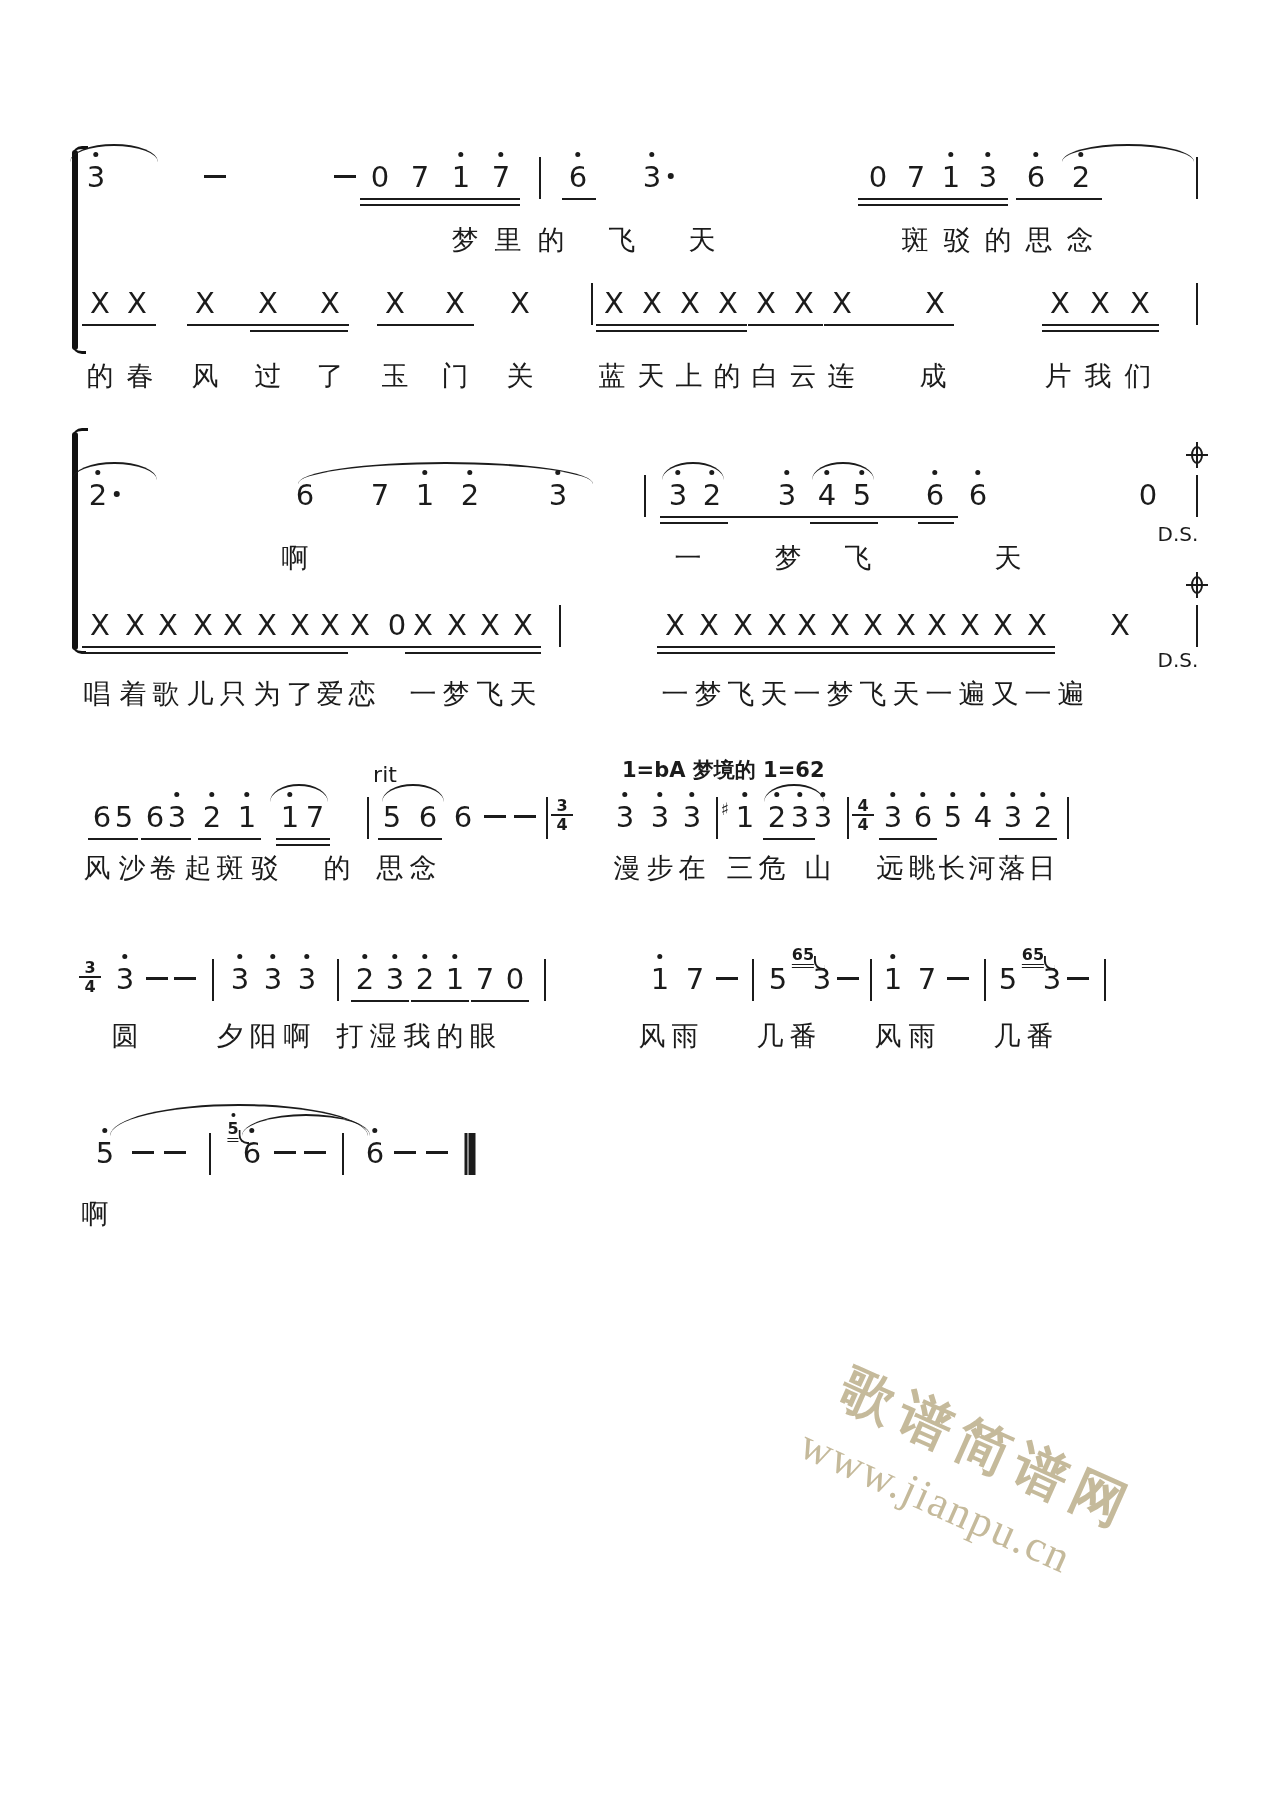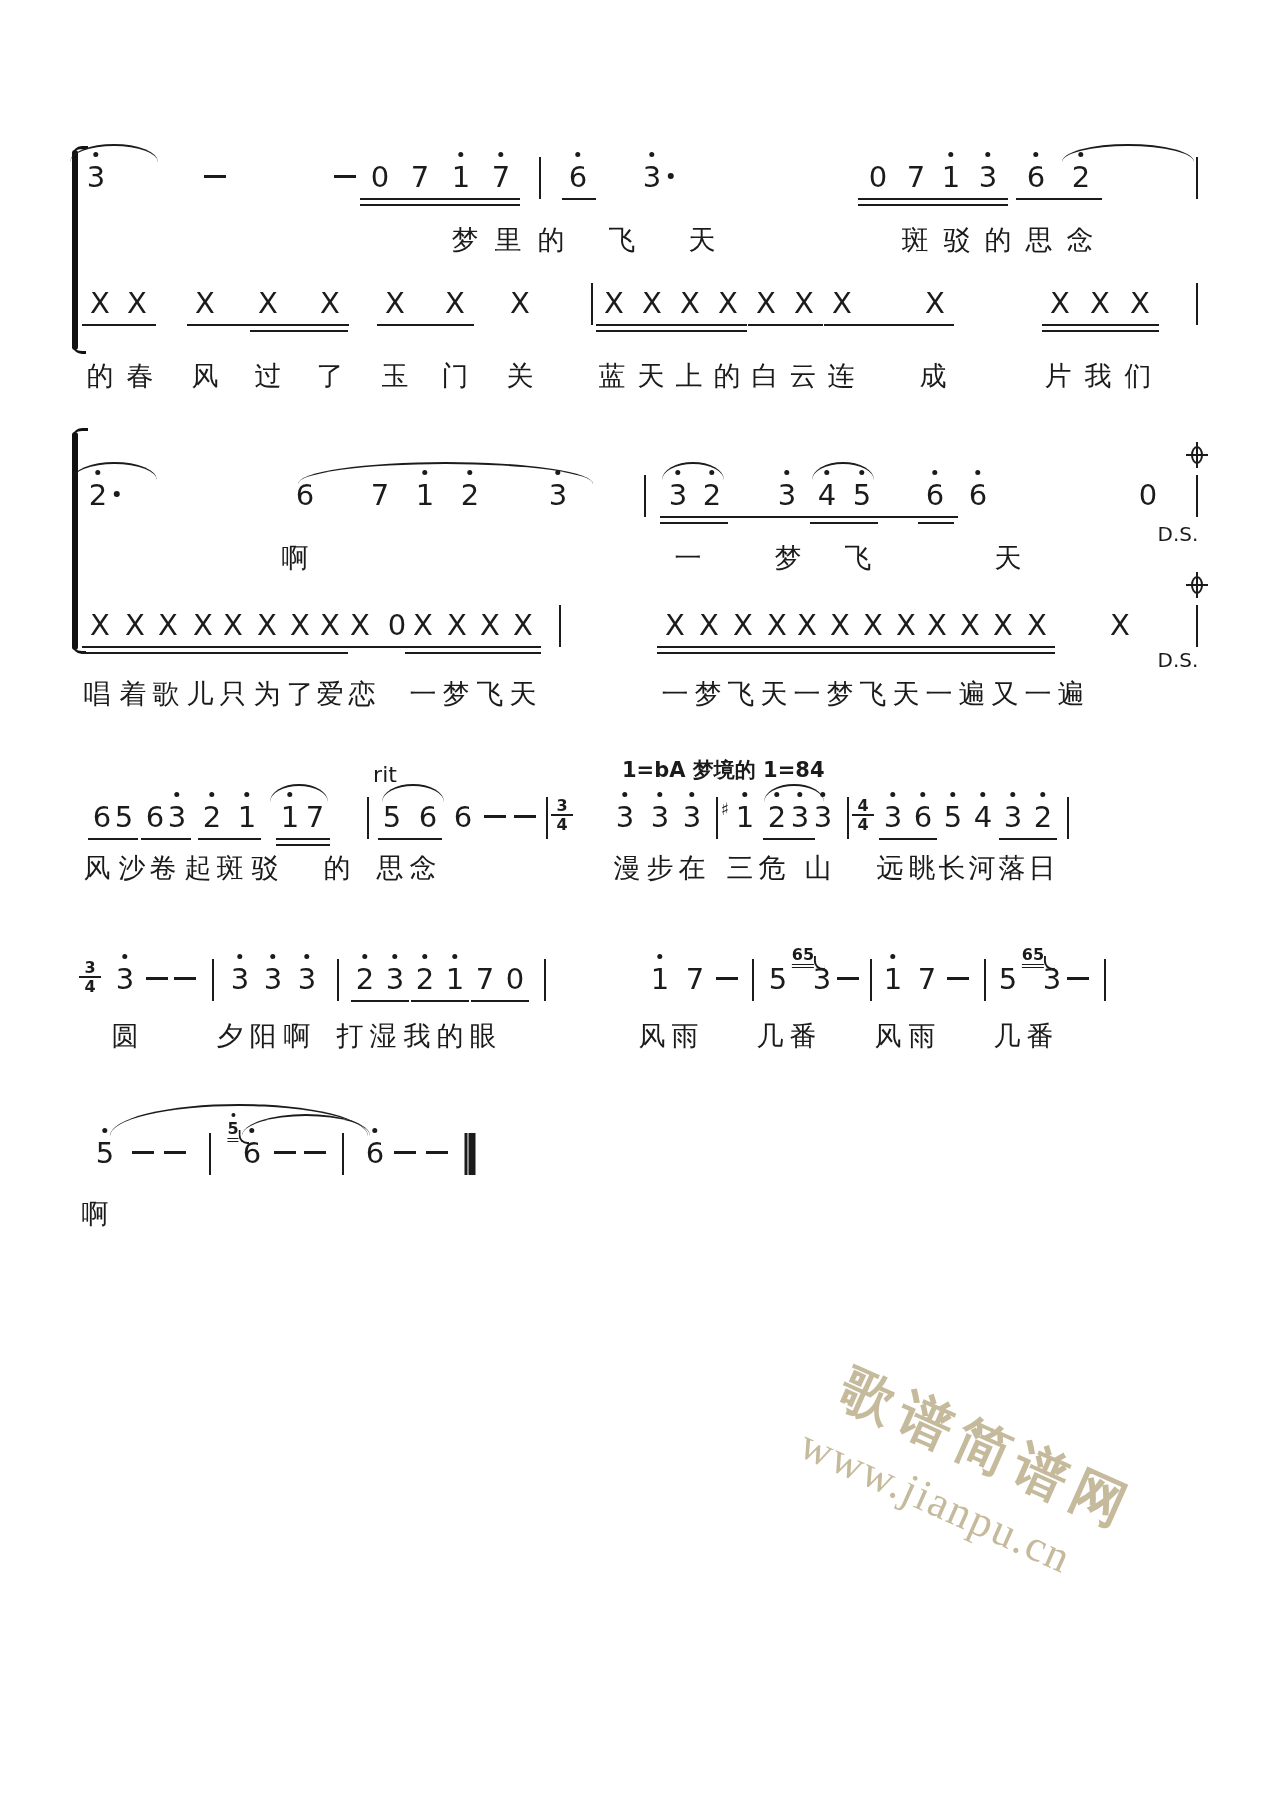--- a/index.html
+++ b/index.html
@@ -255,21 +255,21 @@
         <div class="lyr" style="left: 840px;">梦</div>
         <div class="lyr" style="left: 873px;">飞</div>
         <div class="lyr" style="left: 906px;">天</div>
         <div class="lyr" style="left: 939px;">一</div>
         <div class="lyr" style="left: 972px;">遍</div>
         <div class="lyr" style="left: 1005px;">又</div>
         <div class="lyr" style="left: 1038px;">一</div>
         <div class="lyr" style="left: 1071px;">遍</div>
       </div>
       <div class="row" style="top: 800px;">
-        <div class="ann" style="left: 622px; top: -44px; font-size: 21px; font-weight: bold;">1=bA 梦境的 1=84</div>
+        <div class="ann" style="left: 622px; top: -44px; font-size: 21px; font-weight: bold;">1=bA 梦境的 1=62</div>
         <div class="ann" style="left: 385px; top: -38px; font-size: 22px; transform: translateX(-50%);">rit</div>
         <div class="n" style="left: 102px;">6</div>
         <div class="n" style="left: 124px;">5</div>
         <div class="ul" style="left: 88px; width: 50px; top: 38px;"></div>
         <div class="n" style="left: 155px;">6</div>
         <div class="n" style="left: 177px;">3<div class="hi"></div></div>
         <div class="ul" style="left: 141px; width: 50px; top: 38px;"></div>
         <div class="n" style="left: 212px;">2<div class="hi"></div></div>
         <div class="n" style="left: 247px;">1<div class="hi"></div></div>
         <div class="ul" style="left: 198px; width: 63px; top: 38px;"></div>

